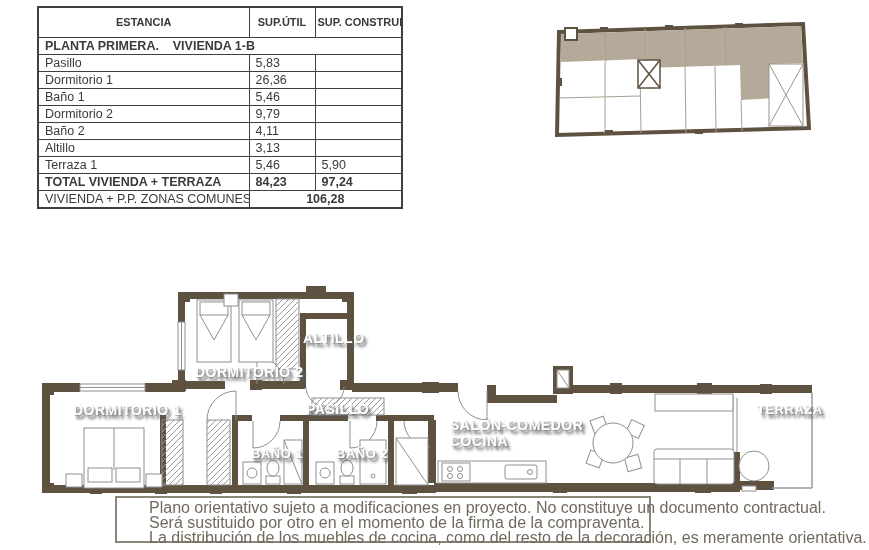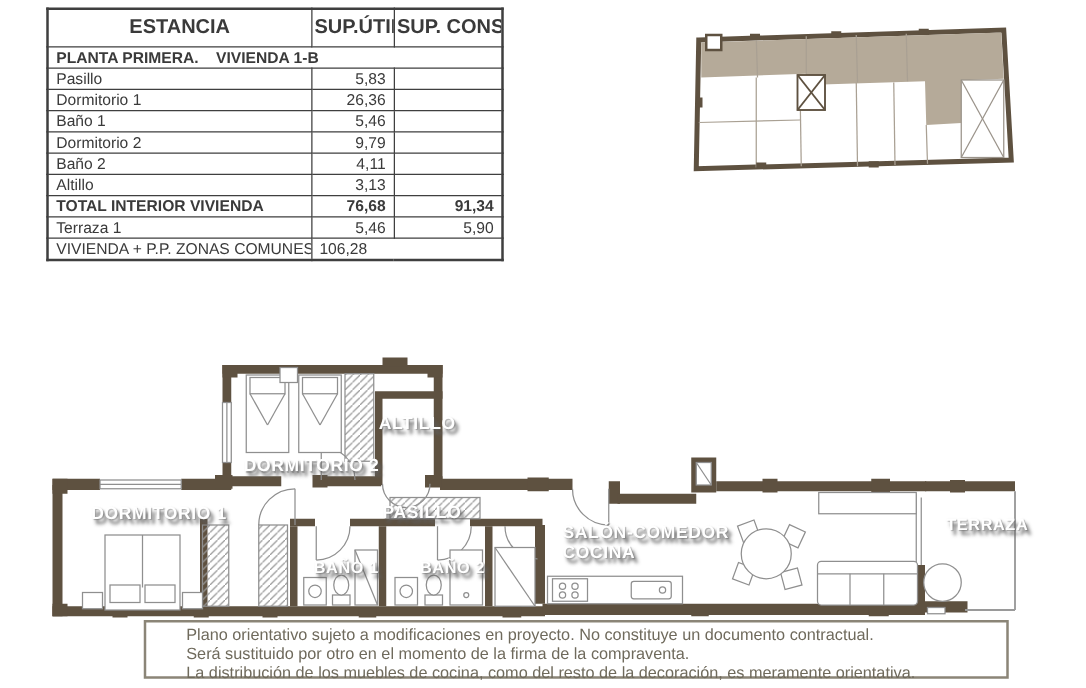--- a/index.html
+++ b/index.html
@@ -11,35 +11,35 @@
   }
   *{box-sizing:border-box}
   html,body{margin:0;padding:0}
   body{width:869px;height:550px;background:#fff;font-family:"Liberation Sans",sans-serif;position:relative;overflow:hidden}
   .stage{position:absolute;inset:0}
 
   
   table.area-table{position:absolute;left:37px;top:6px;width:364px;border-collapse:collapse;table-layout:fixed;
     font-size:12.5px;color:#3a3a3a;border:2px solid var(--tableborder)}
   .area-table td,.area-table th{border:1px solid var(--tableborder);padding:1px 6px;white-space:nowrap;overflow:hidden;height:17px}
-  .area-table th{font-weight:bold;text-align:center;font-size:16px;line-height:1.15;height:30px;padding:1px 2px}
-  .area-table .num{text-align:right}
+  .area-table th{font-weight:bold;text-align:center;font-size:11px;line-height:1.15;height:30px;padding:1px 2px}
+  .area-table .num{text-align:left}
   .area-table tr.section td{font-weight:bold;height:16px}
   .area-table tr.total td{font-weight:bold}
-  .area-table tr.footer td.num{font-weight:normal;text-align:left}
+  .area-table tr.footer td.num{font-weight:bold;text-align:center}
 
   
   .plan-label{position:absolute;color:#fff;font-weight:bold;font-size:14px;letter-spacing:.5px;white-space:nowrap;
     text-shadow:3px 4px 3px rgba(95,95,95,.9), 1px 1px 1px rgba(95,95,95,.5)}
   .plan-label.small{font-size:13px}
   .salon-label{line-height:16px}
 
   
-  .disclaimer{position:absolute;left:115px;top:496px;width:692px;height:47px;border:2px solid #8b8577;
-    color:var(--disc);font-size:13px;line-height:15px;padding:2px 6px 4px 32px}
+  .disclaimer{position:absolute;left:115px;top:496px;width:536px;height:47px;border:2px solid #8b8577;
+    color:var(--disc);font-size:16px;line-height:15px;padding:2px 6px 4px 32px}
   .disclaimer div{white-space:nowrap}
 
   svg{position:absolute;display:block}
   .wall{fill:var(--wall)}
 </style>
 </head>
 <body>
 
 <div class="stage">
 
@@ -81,29 +81,29 @@
     <tr>
       <td>Baño 2</td>
       <td class="num">4,11</td>
       <td class="num"></td>
     </tr>
     <tr>
       <td>Altillo</td>
       <td class="num">3,13</td>
       <td class="num"></td>
     </tr>
-    <tr class="total">
-      <td>TOTAL INTERIOR VIVIENDA</td>
-      <td class="num">76,68</td>
-      <td class="num">91,34</td>
-    </tr>
     <tr>
       <td>Terraza 1</td>
       <td class="num">5,46</td>
       <td class="num">5,90</td>
+    </tr>
+    <tr class="total">
+      <td>TOTAL VIVIENDA + TERRAZA</td>
+      <td class="num">84,23</td>
+      <td class="num">97,24</td>
     </tr>
     <tr class="footer">
       <td>VIVIENDA + P.P. ZONAS COMUNES</td>
       <td colspan="2" class="num">106,28</td>
     </tr>
   </tbody>
     </table>
 
   <svg style="left:545px;top:8px" width="272" height="132" viewBox="0 0 272 132">
     <g>
@@ -344,21 +344,21 @@
   <div class="plan-label" style="left:73px;top:402px">DORMITORIO 1</div>
   <div class="plan-label" style="left:195px;top:364px">DORMITORIO 2</div>
   <div class="plan-label" style="left:303px;top:330px">ALTILLO</div>
   <div class="plan-label" style="left:306px;top:401px">PASILLO</div>
   <div class="plan-label small" style="left:251px;top:446px">BAÑO 1</div>
   <div class="plan-label small" style="left:336px;top:446px">BAÑO 2</div>
   <div class="plan-label salon-label" style="left:450px;top:417px;width:180px">
     <div>SALÓN-COMEDOR</div>
     <div>COCINA</div>
   </div>
-  <div class="plan-label small" style="left:757px;top:412px">TERRAZA</div>
+  <div class="plan-label small" style="left:757px;top:402px">TERRAZA</div>
 
   <div class="disclaimer">
     <div>Plano orientativo sujeto a modificaciones en proyecto. No constituye un documento contractual.</div>
     <div>Será sustituido por otro en el momento de la firma de la compraventa.</div>
     <div>La distribución de los muebles de cocina, como del resto de la decoración, es meramente orientativa.</div>
   </div>
 
 </div>
 
 </body></html>

